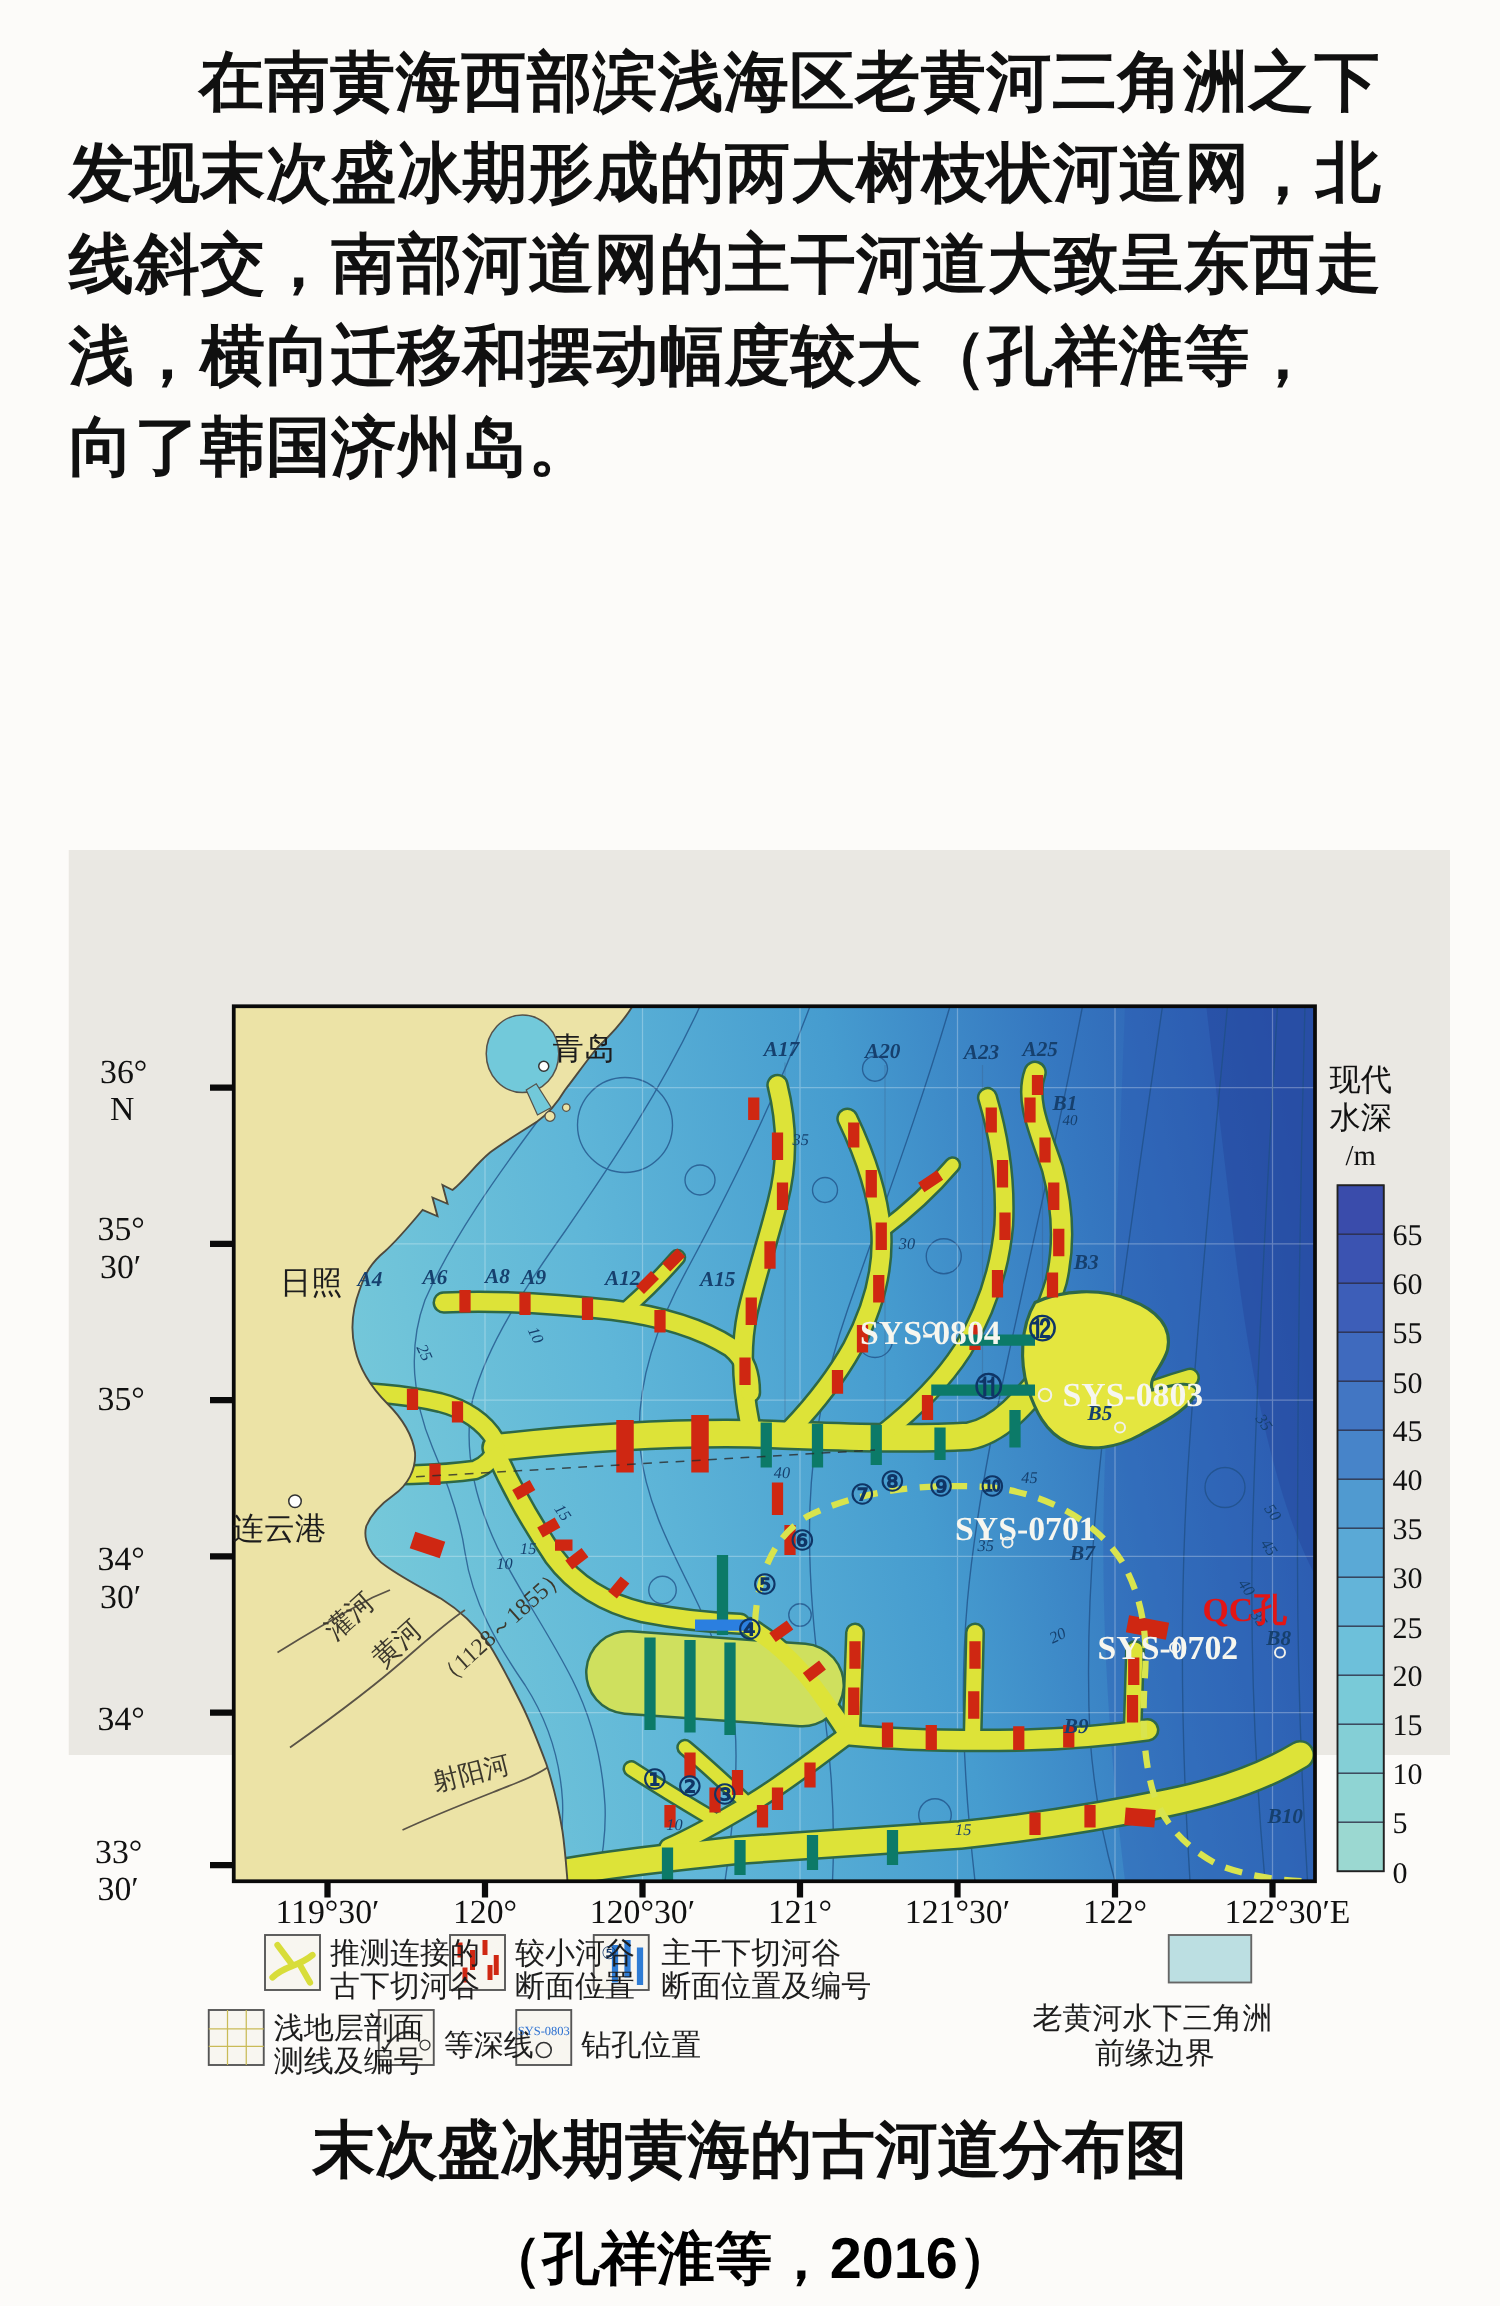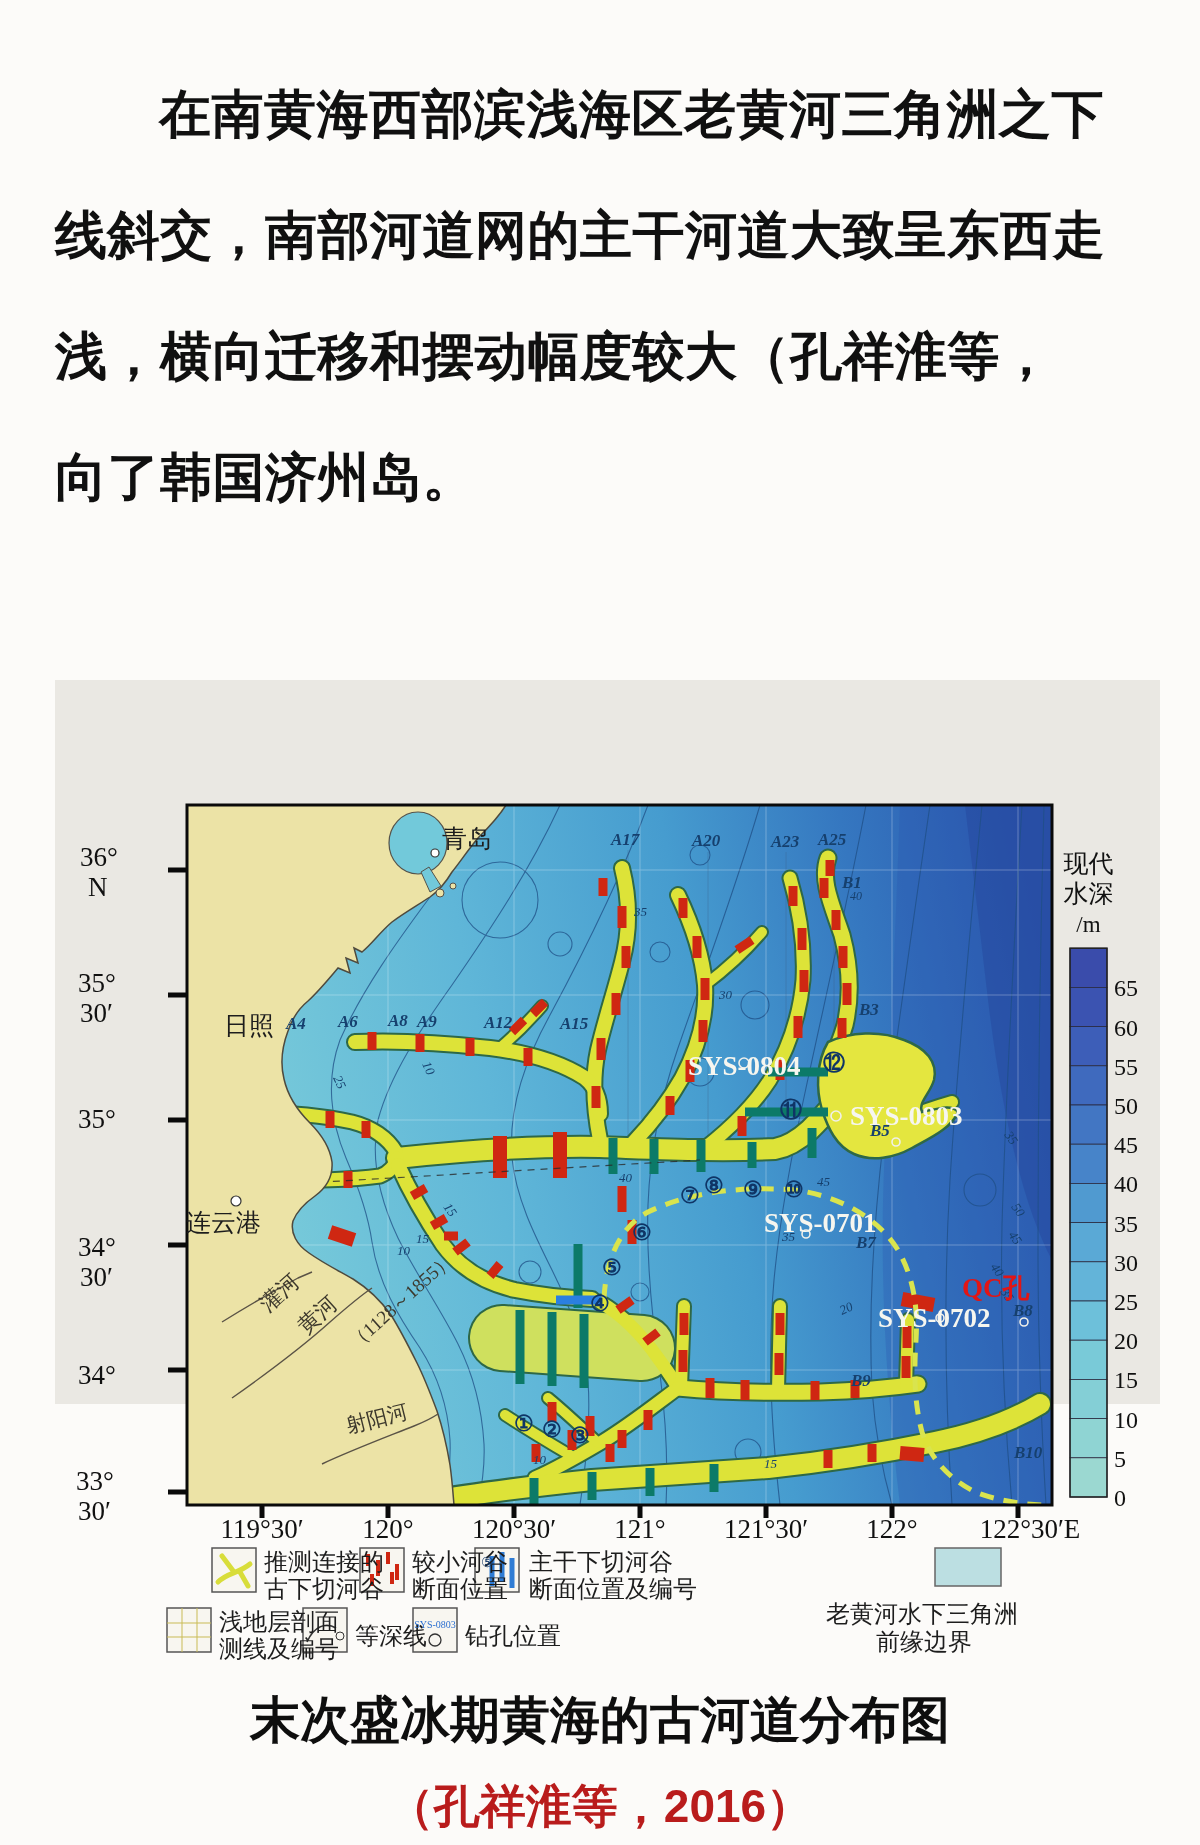--- a/index.html
+++ b/index.html
@@ -5,40 +5,41 @@
   html,body{margin:0;padding:0;}
   body{
     width:1200px;height:1845px;position:relative;
     background:#fcfbf9;
     font-family:"Liberation Sans",sans-serif;
     overflow:hidden;
   }
   .article{position:absolute;left:55px;top:30px;width:1095px;}
   .tline{
     font-size:52px;line-height:73px;font-weight:600;color:#101010;
-    white-space:nowrap;letter-spacing:0.5px;margin-top:48px;
+    white-space:nowrap;letter-spacing:0.5px;
   }
   .tline.first{text-indent:2em;}
   .figure{
     position:absolute;left:55px;top:680px;width:1105px;height:724px;
     background:#eae8e3;
   }
   .figure svg{display:block;}
   .caption{position:absolute;left:0;top:1688px;width:1200px;text-align:center;}
   .cap1{font-size:50px;font-weight:700;color:#0e0e0e;line-height:64px;}
-  .cap2{font-size:46px;font-weight:600;color:#b91c1c;line-height:60px;margin-top:24px;}
+  .cap2{font-size:46px;font-weight:600;color:#000000;line-height:60px;margin-top:24px;}
   #channels path, #channels-under path{fill:none;stroke-linecap:round;stroke-linejoin:round;}
   .mark{fill:none;}
   text{user-select:none;}
 </style>
 </head>
 <body>
 
 <div class="article" id="article">
     <div class="tline first">在南黄海西部滨浅海区老黄河三角洲之下</div>
+    <div class="tline">发现末次盛冰期形成的两大树枝状河道网，北</div>
     <div class="tline">线斜交，南部河道网的主干河道大致呈东西走</div>
     <div class="tline">浅，横向迁移和摆动幅度较大（孔祥淮等，</div>
     <div class="tline">向了韩国济州岛。</div>
   </div>
 
 <div class="figure">
 <svg id="mapsvg" width="1105" height="982" viewBox="55 680 1105 982" xmlns="http://www.w3.org/2000/svg">
   <defs>
     <clipPath id="mapclip">
           <rect x="187" y="805" width="865" height="700"></rect>

